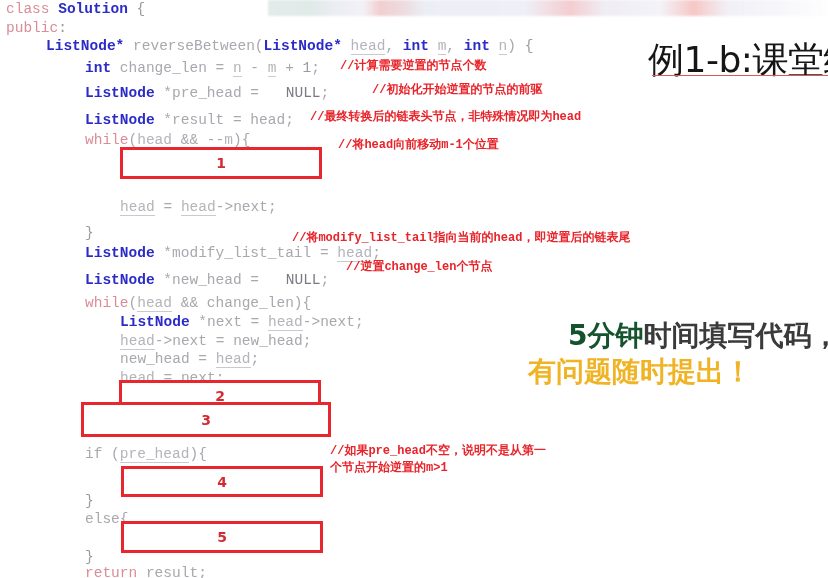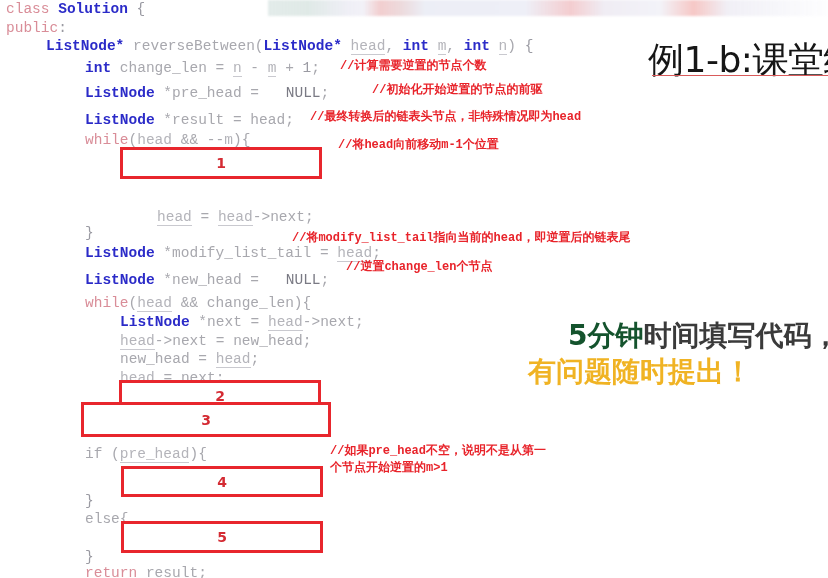--- a/index.html
+++ b/index.html
@@ -154,21 +154,21 @@
     <div class="ln" style="left:46px; top:39px;"><span class="type">ListNode*</span> <span class="plain">reverseBetween(</span><span class="type">ListNode*</span> <span class="var">head</span><span class="plain">,</span> <span class="kw">int</span> <span class="var">m</span><span class="plain">,</span> <span class="kw">int</span> <span class="var">n</span><span class="plain">)</span> <span class="punc">{</span></div>
 
     <div class="ln" style="left:85px; top:61px;"><span class="kw">int</span> <span class="plain">change_len =</span> <span class="var">n</span> <span class="plain">-</span> <span class="var">m</span> <span class="plain">+</span> <span class="num">1</span><span class="plain">;</span></div>
 
     <div class="ln" style="left:85px; top:86px;"><span class="type">ListNode</span> <span class="plain">*pre_head =</span> <span class="lit">NULL</span><span class="plain">;</span></div>
 
     <div class="ln" style="left:85px; top:113px;"><span class="type">ListNode</span> <span class="plain">*result =</span> <span class="plain">head</span><span class="plain">;</span></div>
 
     <div class="ln" style="left:85px; top:133px;"><span class="kw-soft">while</span><span class="plain">(</span><span class="var">head</span> <span class="plain">&amp;&amp;</span> <span class="plain">--</span><span class="var">m</span><span class="plain">){</span></div>
 
-    <div class="ln" style="left:120px; top:210px;margin-left:37px;"><span class="var">head</span> <span class="plain">=</span> <span class="var">head</span><span class="plain">-&gt;next;</span></div>
+    <div class="ln" style="left:120px; top:200px;"><span class="var">head</span> <span class="plain">=</span> <span class="var">head</span><span class="plain">-&gt;next;</span></div>
 
     <div class="ln" style="left:85px; top:226px;"><span class="punc">}</span></div>
 
     <div class="ln" style="left:85px; top:246px;"><span class="type">ListNode</span> <span class="plain">*modify_list_tail =</span> <span class="var">head</span><span class="plain">;</span></div>
 
     <div class="ln" style="left:85px; top:273px;"><span class="type">ListNode</span> <span class="plain">*new_head =</span> <span class="lit">NULL</span><span class="plain">;</span></div>
 
     <div class="ln" style="left:85px; top:296px;"><span class="kw-soft">while</span><span class="plain">(</span><span class="var">head</span> <span class="plain">&amp;&amp; change_len){</span></div>
 
     <div class="ln" style="left:120px; top:315px;"><span class="type">ListNode</span> <span class="plain">*next =</span> <span class="var">head</span><span class="plain">-&gt;next;</span></div>

